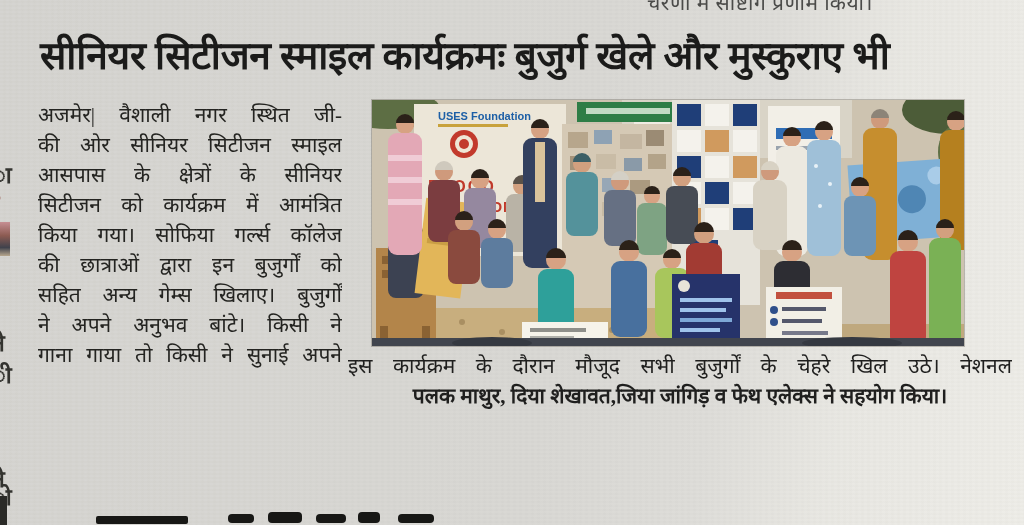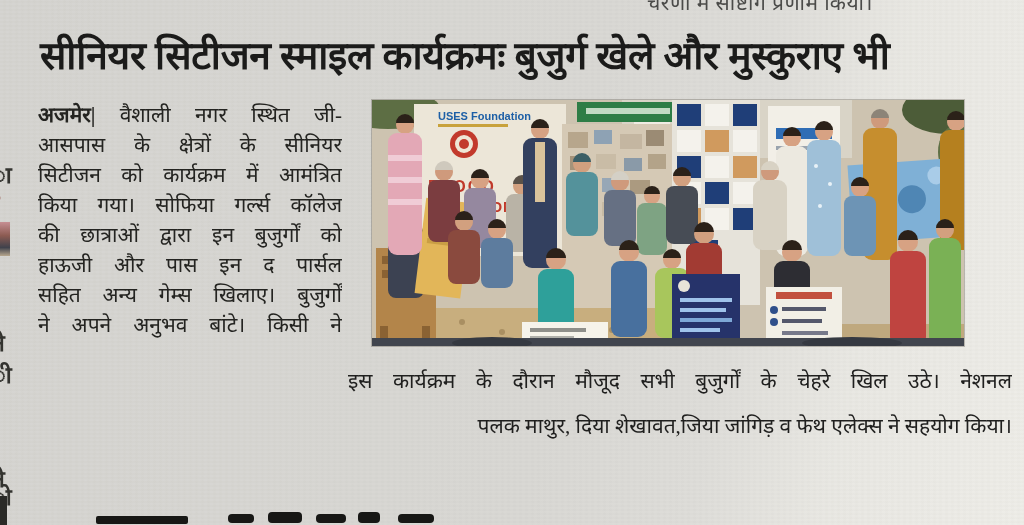--- a/index.html
+++ b/index.html
@@ -23,33 +23,33 @@
     position:absolute;left:36px;top:26px;width:986px;margin:4px;
     font-size:39px;font-weight:bold;color:#1b1b1a;line-height:1.35;
     white-space:nowrap;letter-spacing:-.3px;
   }
   .leftcol{
     position:absolute;left:38px;top:100px;width:304px;
     font-size:21px;color:#242421;
   }
   .jl{height:30px;overflow:hidden;text-align:justify;}
   .jl::after{content:"";display:inline-block;width:100%;height:0;}
-  .dateline{font-weight:bold;}
+  .dateline{font-weight:normal;}
   .photo{
     position:absolute;left:372px;top:100px;width:592px;height:246px;margin:0;
     box-shadow:0 0 0 1px rgba(110,105,95,.4);
     background:#5eead4;
   }
   .photo svg{display:block;width:100%;height:100%;}
   .bottomcol{
     position:absolute;left:348px;top:351px;width:664px;
     font-size:21px;color:#1f1f1e;
   }
-  .bottomcol .jl{height:29.6px;margin-top:15px;}
-  .bottomcol .jl.last{text-align:right;}
+  .bottomcol .jl{height:29.6px;}
+  .bottomcol .jl.last{text-align:center;font-weight:bold;}
   .bottomcol .jl.last::after{width:0;}
   
   .edge-frag{position:absolute;left:-8px;font-size:23px;font-weight:bold;color:#33332f;}
   .edge-photo-frag{
     position:absolute;left:0;top:222px;width:10px;height:34px;
     background:linear-gradient(180deg,#c68f93 0%,#8c5b52 40%,#40424c 75%,#b7a78e 100%);
   }
   .edge-mark{position:absolute;left:0;width:7px;background:#2a2a27;}
   
   .next-frag{position:absolute;background:#171715;}
@@ -59,27 +59,28 @@
 <body>
 
 <div class="grain"></div>
 
 <div class="top-frag">चरणों में साष्टांग प्रणाम किया।</div>
 
 <h1 class="headline">सीनियर सिटीजन स्माइल कार्यक्रमः बुजुर्ग खेले और मुस्कुराए भी</h1>
 
 <div class="leftcol">
   <div class="jl"><span class="dateline">अजमेर|</span> <span>वैशाली नगर स्थित जी-</span></div>
+  <div class="jl">की ओर सीनियर सिटीजन स्माइल</div>
   <div class="jl">आसपास के क्षेत्रों के सीनियर</div>
   <div class="jl">सिटीजन को कार्यक्रम में आमंत्रित</div>
   <div class="jl">किया गया। सोफिया गर्ल्स कॉलेज</div>
   <div class="jl">की छात्राओं द्वारा इन बुजुर्गों को</div>
-  <div class="jl">हाऊजी और पास इन द पार्सल</div>
   <div class="jl">सहित अन्य गेम्स खिलाए। बुजुर्गों</div>
   <div class="jl">ने अपने अनुभव बांटे। किसी ने</div>
+  <div class="jl">गाना गाया तो किसी ने सुनाई अपने</div>
 </div>
 
 <figure class="photo" title="सीनियर सिटीजन स्माइल कार्यक्रम में पोस्टर लिए बुजुर्गों और छात्राओं का समूह फोटो">
   <svg viewBox="0 0 592 246">
 
     <rect width="592" height="246" fill="#cdc3b0"></rect>
     <rect x="250" y="0" width="230" height="58" fill="#d9d4c7"></rect>
     <rect x="262" y="3" width="36" height="48" fill="#efece3"></rect>
     <rect x="306" y="3" width="30" height="48" fill="#e6e2d7"></rect>
     <rect x="342" y="3" width="26" height="48" fill="#efece3"></rect>

